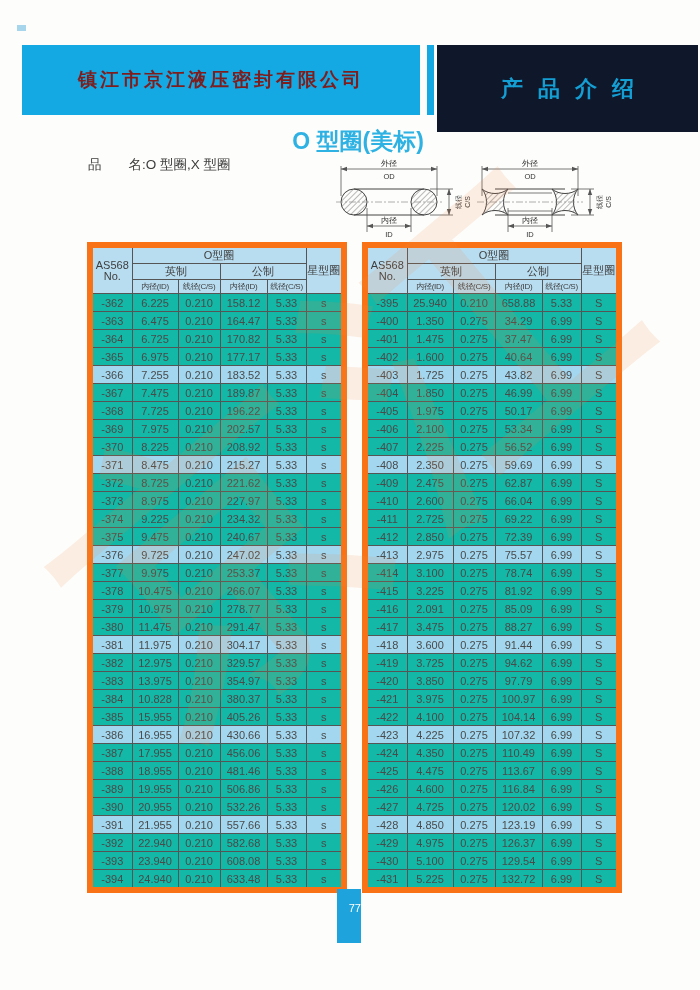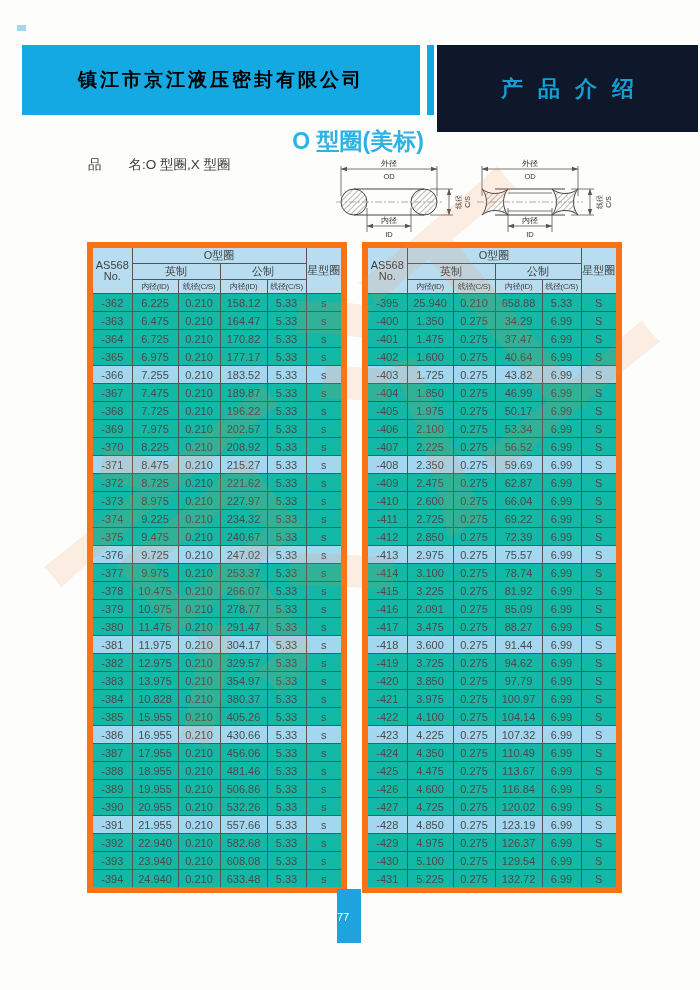--- a/index.html
+++ b/index.html
@@ -3,21 +3,21 @@
 <meta charset="utf-8">
 <style>
   html,body{margin:0;padding:0;background:#fff;}
   .page{position:relative;width:700px;height:990px;background:#fdfdfb;overflow:hidden;
         font-family:"Liberation Sans",sans-serif;}
 
   
   .sliver{position:absolute;left:17px;top:25px;width:9px;height:6px;background:#a7d5eb;}
   .banner-dark{position:absolute;left:22px;top:45px;width:398px;height:70px;background:#14a9e2;
                display:flex;align-items:center;justify-content:center;}
-  .company{font-family:"DejaVu Serif",serif;font-weight:bold;font-size:19px;letter-spacing:3px;color:#000000;}
+  .company{font-family:"DejaVu Serif",serif;font-weight:bold;font-size:19px;letter-spacing:3px;color:#7f1d1d;}
   .banner-sep{position:absolute;left:427px;top:45px;width:7px;height:70px;background:#14a9e2;}
   .banner-light{position:absolute;left:437px;top:45px;width:261px;height:87px;background:#0f172a;
                 display:flex;align-items:center;justify-content:center;}
   .section-title{font-family:"DejaVu Serif",serif;font-weight:bold;font-size:22px;
                  letter-spacing:15px;padding-left:15px;color:#149fd4;}
 
   .page-title{position:absolute;left:8px;top:126px;width:700px;text-align:center;
               font-size:23px;font-weight:bold;color:#2eb2e3;}
 
   .info{position:absolute;left:88px;top:152px;font-size:13.5px;color:#3c3c3c;line-height:26px;text-align:right;}
@@ -31,21 +31,21 @@
   #table-left{left:87px;} #table-right{left:362px;}
   .spec-table th,.spec-table td{border:1px solid #555;text-align:center;vertical-align:middle;
               padding:0;overflow:hidden;white-space:nowrap;}
   .spec-table th{background:#b9ddf0;font-weight:normal;height:13px;font-size:11px;color:#3e3e3e;}
   .spec-table th.std{font-size:11px;line-height:11px;}
   .spec-table th.sub{font-size:8px;letter-spacing:-0.3px;margin-top:16px;}
   .spec-table td{height:17px;font-size:11px;color:#4a4a4a;}
   .spec-table tr.hl td{background:#a3d7f0;}
 
   .page-num{position:absolute;left:337px;top:889px;width:24px;height:54px;background:#1fa3dc;
-            color:#fff;font-size:11px;text-align:left;padding-top:22px;box-sizing:border-box;}
+            color:#fff;font-size:11px;text-align:right;padding-top:13px;box-sizing:border-box;}
 
   .watermark{position:absolute;left:-30px;top:240px;width:780px;text-align:center;
              font-family:"DejaVu Serif",serif;font-weight:bold;font-size:300px;letter-spacing:30px;
              color:rgba(242,132,60,0.13);transform:rotate(-40deg);pointer-events:none;z-index:9;}
 
   svg text{font-family:"Liberation Sans",sans-serif;fill:#333;}
 </style>
 </head>
 <body>
 

